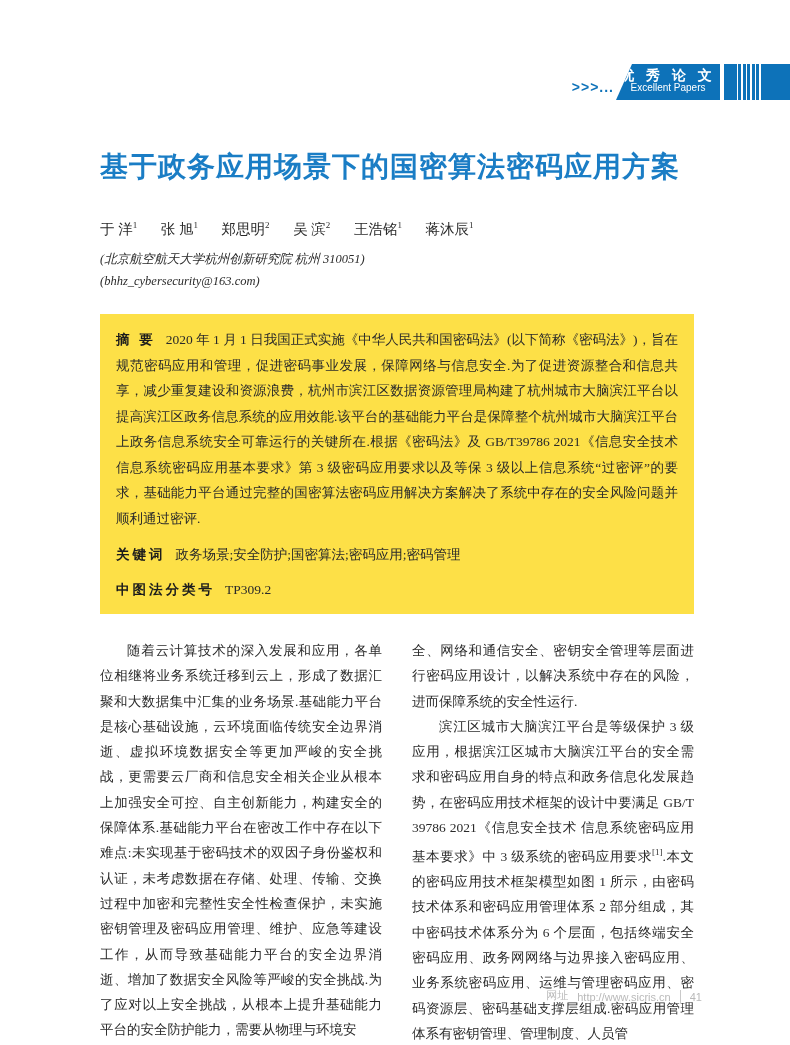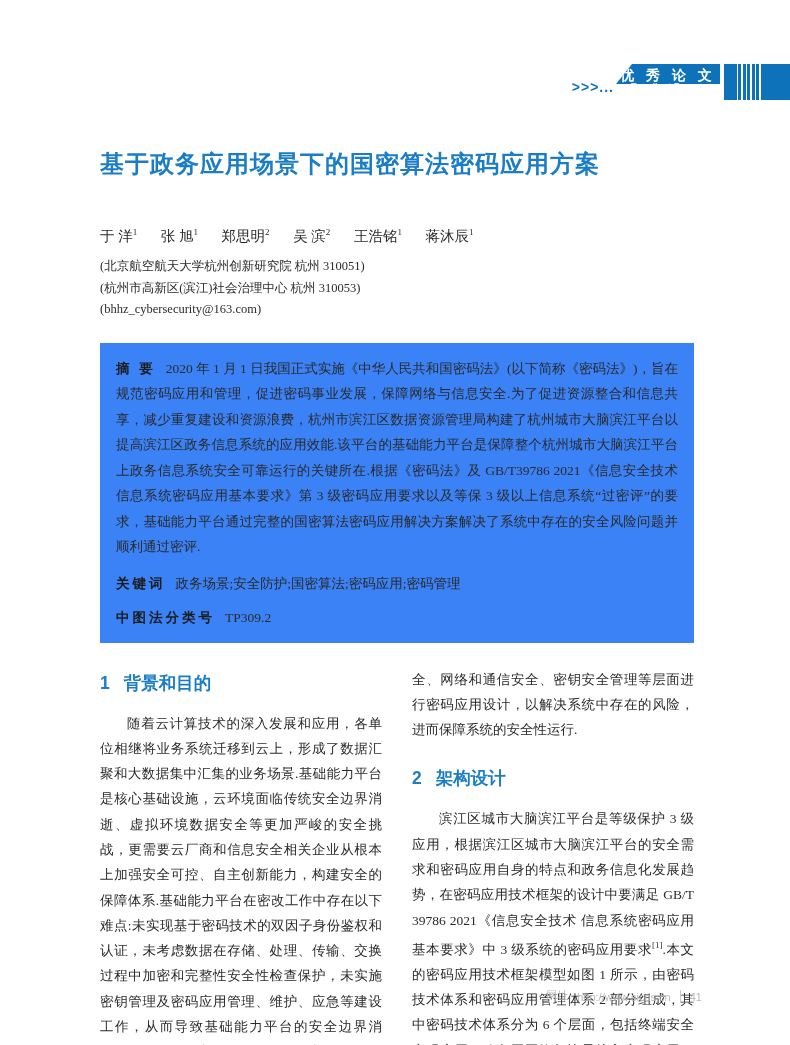--- a/index.html
+++ b/index.html
@@ -2,40 +2,40 @@
 <html><head>
 <meta charset="utf-8">
 <style>
   html,body{margin:0;padding:0;background:#fff;}
   .page{position:relative;width:790px;height:1045px;background:#ffffff;overflow:hidden;
         font-family:"Liberation Serif","DejaVu Serif",serif;color:#2a2a2a;}
   
   .badge-row{position:absolute;top:64px;left:0;right:0;height:36px;}
   .arrows{position:absolute;right:176px;top:15px;color:#0d72b9;font-weight:bold;
           font-family:"Liberation Sans","DejaVu Sans",sans-serif;font-size:14px;letter-spacing:1px;}
-  .ribbon{position:absolute;right:70px;top:0;width:104px;height:20px;background:#0d72b9;color:#fff;
+  .ribbon{position:absolute;right:70px;top:0;width:104px;height:36px;background:#0d72b9;color:#fff;
           text-align:center;clip-path:polygon(16px 0,100% 0,100% 100%,0 100%);
           font-family:"Liberation Sans","DejaVu Sans",sans-serif;padding-top:3px;box-sizing:border-box;}
   .ribbon .cn{font-size:14px;font-weight:bold;letter-spacing:4px;line-height:16px;}
   .ribbon .en{font-size:10px;line-height:10px;letter-spacing:0;}
   .stripe-block{position:absolute;right:0;top:0;width:66px;height:36px;display:flex;}
   .stripe-block .s1{width:10px;background:#0d72b9;}
   .stripe-block .s2{width:30px;background:repeating-linear-gradient(90deg,#0d72b9 0 3px,#ffffff 3px 4.5px);}
   .stripe-block .s3{flex:1;background:#0d72b9;}
   
   .content{padding:0 96px 0 100px;}
   .paper-title{padding-top:148px;margin:0;color:#1a7dc5;font-family:"Liberation Sans","DejaVu Sans",sans-serif;
-               font-weight:bold;font-size:24px;letter-spacing:1px;}
-  .authors{margin-top:47px;font-size:14.5px;}
+               font-weight:bold;font-size:28px;letter-spacing:1px;}
+  .authors{margin-top:34px;font-size:14.5px;}
   .authors .author{margin-right:20px;}
   .authors sup{font-size:9px;}
   .affils{margin-top:10px;}
-  .affils p{margin:0;font-size:12.5px;line-height:21.5px;}
+  .affils p{margin:0;font-size:12.5px;line-height:21.5px;font-style:italic;}
   
-  .abs-box{margin-top:22px;background:#3b82f6;padding:13px 16px 12px;box-sizing:border-box;}
+  .abs-box{margin-top:22px;background:#fde047;padding:13px 16px 12px;box-sizing:border-box;}
   .abs-box p{margin:0;font-size:13.5px;line-height:25.5px;text-align:justify;}
   .lab{font-family:"Liberation Sans","DejaVu Sans",sans-serif;font-weight:bold;letter-spacing:3px;
        margin-right:10px;color:#1c1c1c;}
   .kw-line{margin-top:11px !important;text-align:right;}
   .clc-line{margin-top:9px !important;text-align:left !important;}
   
   .cols{margin-top:24px;display:flex;gap:30px;}
   .col{flex:1;min-width:0;}
   .sec-head{margin:4px 0 16px;color:#1a7dc5;font-family:"Liberation Sans","DejaVu Sans",sans-serif;
             font-weight:bold;font-size:17.5px;}
@@ -75,40 +75,37 @@
       <span class="author"><span>于 洋</span><sup>1</sup></span>
       <span class="author"><span>张 旭</span><sup>1</sup></span>
       <span class="author"><span>郑思明</span><sup>2</sup></span>
       <span class="author"><span>吴 滨</span><sup>2</sup></span>
       <span class="author"><span>王浩铭</span><sup>1</sup></span>
       <span class="author"><span>蒋沐辰</span><sup>1</sup></span>
     </div>
 
     <div class="affils">
       <p>(北京航空航天大学杭州创新研究院  杭州  310051)</p>
-      <p>(杭州市高新区(滨江)社会治理中心  杭州  310053)</p>
       <p>(bhhz_cybersecurity@163.com)</p>
     </div>
 
     <div class="abs-box">
       <p><span class="lab">摘 要</span><span>2020 年 1 月 1 日我国正式实施《中华人民共和国密码法》(以下简称《密码法》)，旨在规范密码应用和管理，促进密码事业发展，保障网络与信息安全.为了促进资源整合和信息共享，减少重复建设和资源浪费，杭州市滨江区数据资源管理局构建了杭州城市大脑滨江平台以提高滨江区政务信息系统的应用效能.该平台的基础能力平台是保障整个杭州城市大脑滨江平台上政务信息系统安全可靠运行的关键所在.根据《密码法》及 GB/T39786  2021《信息安全技术 信息系统密码应用基本要求》第 3 级密码应用要求以及等保 3 级以上信息系统“过密评”的要求，基础能力平台通过完整的国密算法密码应用解决方案解决了系统中存在的安全风险问题并顺利通过密评.</span></p>
       <p class="kw-line"><span class="lab">关键词</span><span>政务场景;安全防护;国密算法;密码应用;密码管理</span></p>
       <p class="clc-line"><span class="lab">中图法分类号</span><span>TP309.2</span></p>
     </div>
 
     <div class="cols">
 
       <div class="col">
-        <h2 class="sec-head"><span class="num">1</span><span>背景和目的</span></h2>
         <p class="body-p indent">随着云计算技术的深入发展和应用，各单位相继将业务系统迁移到云上，形成了数据汇聚和大数据集中汇集的业务场景.基础能力平台是核心基础设施，云环境面临传统安全边界消逝、虚拟环境数据安全等更加严峻的安全挑战，更需要云厂商和信息安全相关企业从根本上加强安全可控、自主创新能力，构建安全的保障体系.基础能力平台在密改工作中存在以下难点:未实现基于密码技术的双因子身份鉴权和认证，未考虑数据在存储、处理、传输、交换过程中加密和完整性安全性检查保护，未实施密钥管理及密码应用管理、维护、应急等建设工作，从而导致基础能力平台的安全边界消逝、增加了数据安全风险等严峻的安全挑战.为了应对以上安全挑战，从根本上提升基础能力平台的安全防护能力，需要从物理与环境安</p>
       </div>
 
       <div class="col">
         <p class="body-p">全、网络和通信安全、密钥安全管理等层面进行密码应用设计，以解决系统中存在的风险，进而保障系统的安全性运行.</p>
-        <h2 class="sec-head sec2-head"><span class="num">2</span><span>架构设计</span></h2>
         <p class="body-p indent"><span>滨江区城市大脑滨江平台是等级保护 3 级应用，根据滨江区城市大脑滨江平台的安全需求和密码应用自身的特点和政务信息化发展趋势，在密码应用技术框架的设计中要满足 GB/T 39786 2021《信息安全技术 信息系统密码应用基本要求》中 3 级系统的密码应用要求</span><sup>[1]</sup><span>.本文的密码应用技术框架模型如图 1 所示，由密码技术体系和密码应用管理体系 2 部分组成，其中密码技术体系分为 6 个层面，包括终端安全密码应用、政务网网络与边界接入密码应用、业务系统密码应用、运维与管理密码应用、密码资源层、密码基础支撑层组成.密码应用管理体系有密钥管理、管理制度、人员管</span></p>
       </div>
 
     </div>
 
   </div>
 
   <div class="footer">
     <span>网址</span>
     <span>http://www.sicris.cn</span>

